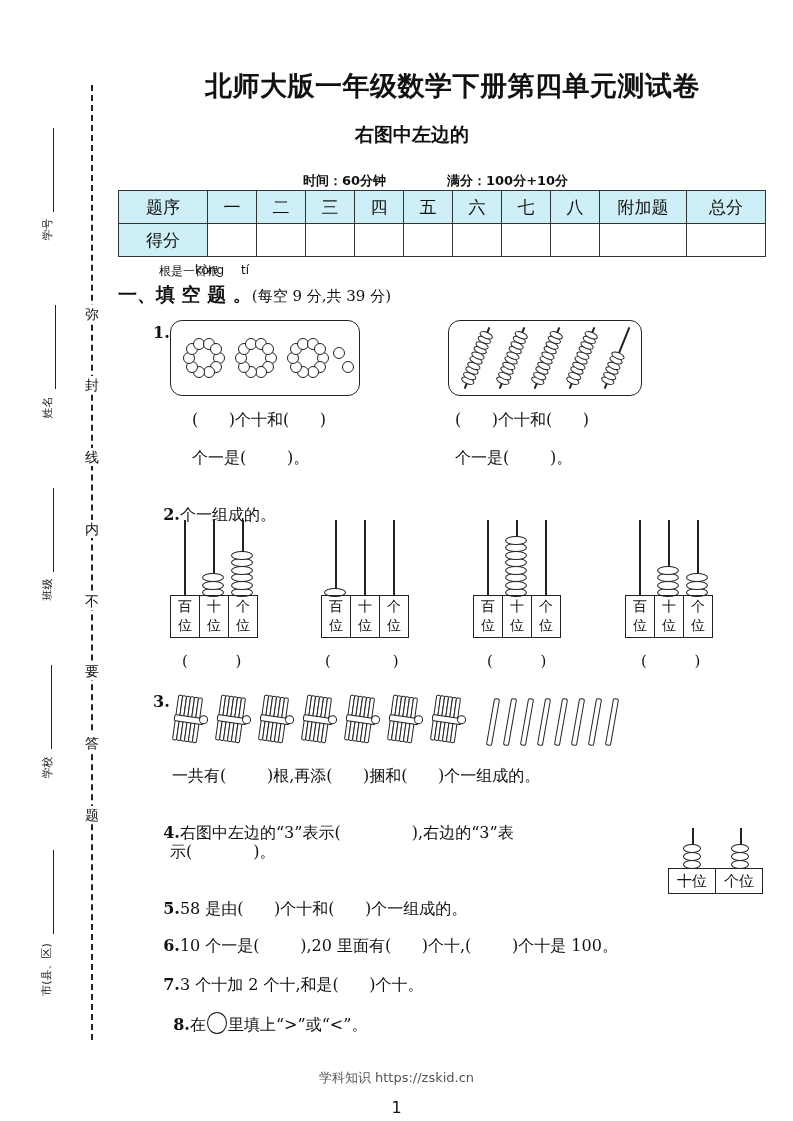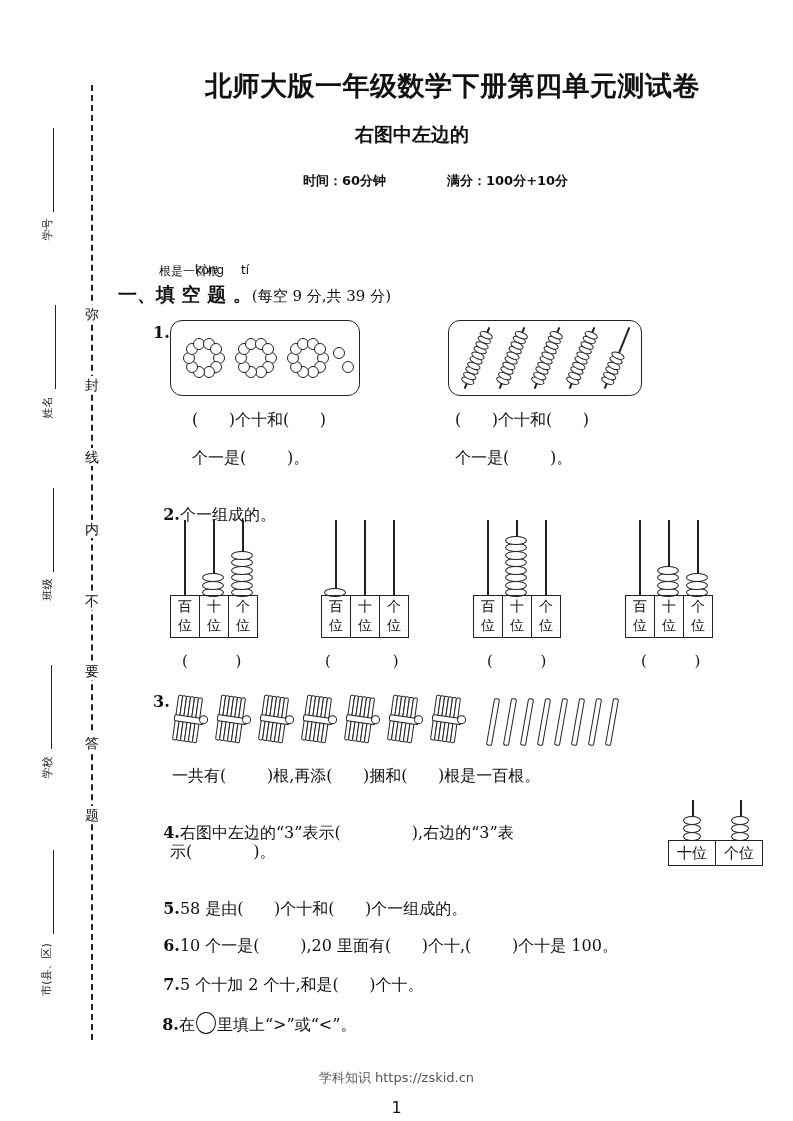--- a/index.html
+++ b/index.html
@@ -78,20 +78,46 @@
 <div class="field-line" style="left:53px; top:850px; height:84px"></div>
 <div class="field-label" style="left:20px; top:962px">市(县、区)</div>
 
 <div class="abs title-main">北师大版一年级数学下册第四单元测试卷</div>
 <div class="abs title-sub">右图中左边的</div>
 <div class="abs meta" style="left:303px">时间：60分钟</div>
 <div class="abs meta" style="left:447px">满分：100分+10分</div>
 
 <table class="score">
   <tbody>
+      <tr class="hdr">
+    <td style="width:88px">题序</td>
+    <td style="width:48px">一</td>
+    <td style="width:48px">二</td>
+    <td style="width:48px">三</td>
+    <td style="width:48px">四</td>
+    <td style="width:48px">五</td>
+    <td style="width:48px">六</td>
+    <td style="width:48px">七</td>
+    <td style="width:48px">八</td>
+    <td style="width:86px">附加题</td>
+    <td style="width:78px">总分</td>
+  </tr>
+  <tr>
+    <td class="rowh">得分</td>
+    <td></td>
+    <td></td>
+    <td></td>
+    <td></td>
+    <td></td>
+    <td></td>
+    <td></td>
+    <td></td>
+    <td></td>
+    <td></td>
+  </tr>
 </tbody>
   </table>
 
 <div class="abs pinyin" style="left:159px; top:263px">根是一百根</div>
 <div class="abs pinyin" style="left:195px; top:263px">kòng</div>
 <div class="abs pinyin" style="left:241px; top:263px">tí</div>
 <div class="abs sec-title">
   <span>一、填 空 题 。</span><span class="sec-note">(每空 9 分,共 39 分)</span>
 </div>
 
@@ -359,28 +385,28 @@
     </div>
     <div class="stick" style="left:490px; top:698px;"></div>
     <div class="stick" style="left:507px; top:698px;"></div>
     <div class="stick" style="left:524px; top:698px;"></div>
     <div class="stick" style="left:541px; top:698px;"></div>
     <div class="stick" style="left:558px; top:698px;"></div>
     <div class="stick" style="left:575px; top:698px;"></div>
     <div class="stick" style="left:592px; top:698px;"></div>
     <div class="stick" style="left:609px; top:698px;"></div>
   </div>
-<div class="abs q" style="left:172px; top:766px">一共有(        )根,再添(      )捆和(      )根是一百根。</div>
+<div class="abs q" style="left:172px; top:766px">一共有(        )根,再添(      )捆和(      )个一组成的。</div>
 
 <div class="abs q" style="left:153px; top:804px">
   <span class="qnum">4.</span><span>右图中左边的“3”表示(              ),右边的“3”表</span>
 </div>
 <div class="abs q" style="left:170px; top:842px">示(            )。</div>
 <div id="q4-abacus">
-    <div class="" style="position:absolute; left:668px; top:800px; width:96px; height:68px;">
+    <div class="" style="position:absolute; left:668px; top:828px; width:96px; height:68px;">
       <div class="rod" style="left:24px; top:0; height:40px;"></div>
       <div class="bead" style="left:15px; top:32px; width:16px; height:7px;"></div>
       <div class="bead" style="left:15px; top:24px; width:16px; height:7px;"></div>
       <div class="bead" style="left:15px; top:16px; width:16px; height:7px;"></div>
       <div class="rod" style="left:72px; top:0; height:40px;"></div>
       <div class="bead" style="left:63px; top:32px; width:16px; height:7px;"></div>
       <div class="bead" style="left:63px; top:24px; width:16px; height:7px;"></div>
       <div class="bead" style="left:63px; top:16px; width:16px; height:7px;"></div>
       <div style="position:absolute; left:0; top:40px; display:flex; border:1.5px solid #222;">
         <div style="width:46px; height:24px; line-height:24px; text-align:center; font-size:15px; border-right:1.2px solid #222;">十位</div>
@@ -389,20 +415,20 @@
     </div>
   </div>
 
 <div class="abs q" style="left:153px; top:880px">
   <span class="qnum">5.</span><span>58 是由(      )个十和(      )个一组成的。</span>
 </div>
 <div class="abs q" style="left:153px; top:917px">
   <span class="qnum">6.</span><span>10 个一是(        ),20 里面有(      )个十,(        )个十是 100。</span>
 </div>
 <div class="abs q" style="left:153px; top:956px">
-  <span class="qnum">7.</span><span>5 个十加 2 个十,和是(      )个十。</span>
-</div>
-<div class="abs q" style="left:152px; top:993px">
+  <span class="qnum">7.</span><span>3 个十加 2 个十,和是(      )个十。</span>
+</div>
+<div class="abs q" style="left:163px; top:993px">
   <span class="qnum">8.</span><span>在</span><span style="display:inline-block; width:18px; height:20px; border:1.5px solid #111; border-radius:50%; vertical-align:-4px; margin:0 1px;"></span><span>里填上“&gt;”或“&lt;”。</span>
 </div>
 
 <div class="abs footer" style="top:1069px; font-size:13px; color:#555;">学科知识 https://zskid.cn</div>
 <div class="abs footer" style="top:1098px; font-size:16px;">1</div>
 
 </body></html>

